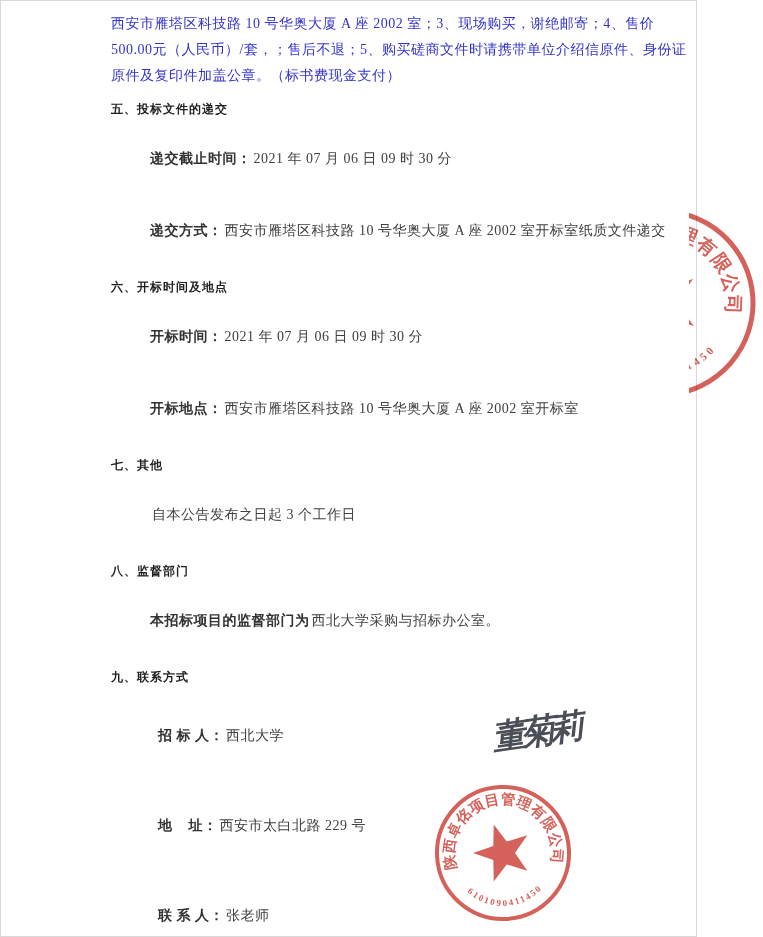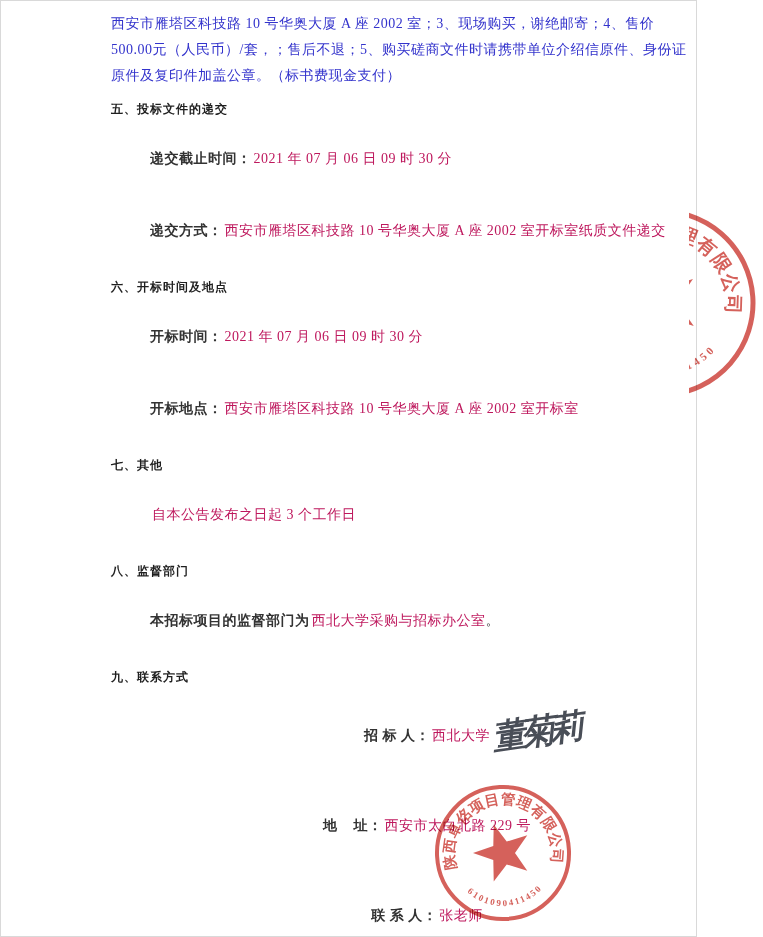--- a/index.html
+++ b/index.html
@@ -33,23 +33,23 @@
     white-space:pre;
   }
   .sec-heading.mb{margin-bottom:2px;}
   .row{
     margin-left:133px;
     line-height:24px;
     font-size:14px;
     white-space:pre;letter-spacing:.5px;
   }
   .row .lbl{color:#333333;font-weight:bold;}
-  .row .val{color:#be185d;margin-left:2px;}
+  .row .val{color:#404040;margin-left:2px;}
   .row .sfx{color:#333333;}
-  .contact .row{line-height:30px;text-align:center;}
+  .contact .row{line-height:30px;}
   .contacts-tenderer{margin-top:2px;}
   
   .stamp{position:absolute;pointer-events:none;}
   .stamp svg{mix-blend-mode:multiply;opacity:.88;display:block;}
   .stamp-top-wrap{
     position:absolute;left:688px;top:202px;width:75px;height:200px;
     overflow:hidden;pointer-events:none;
   }
   .stamp-top-wrap .stamp{left:-128px;top:0;}
   .stamp-bottom{left:427px;top:777px;}

